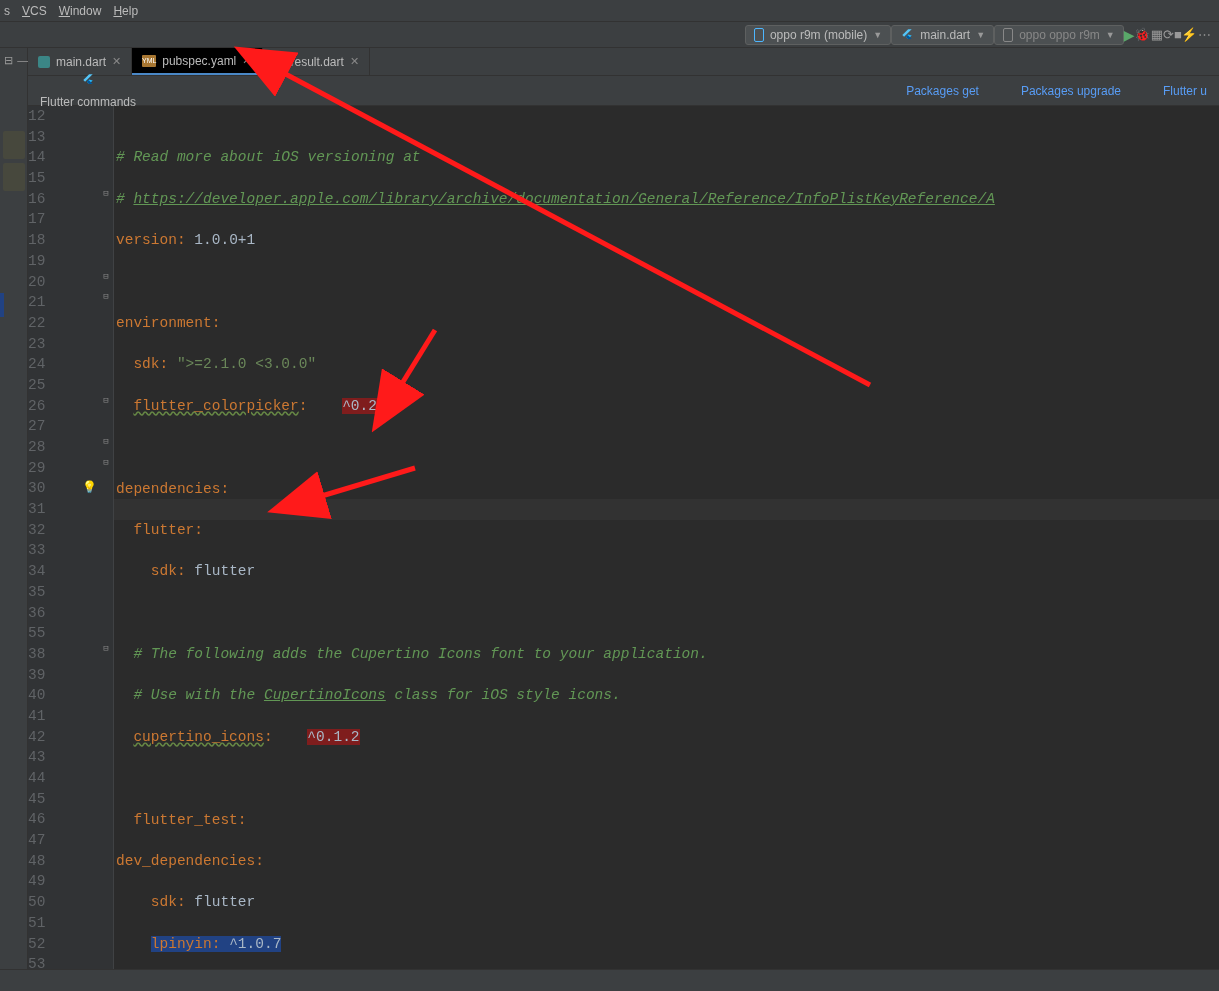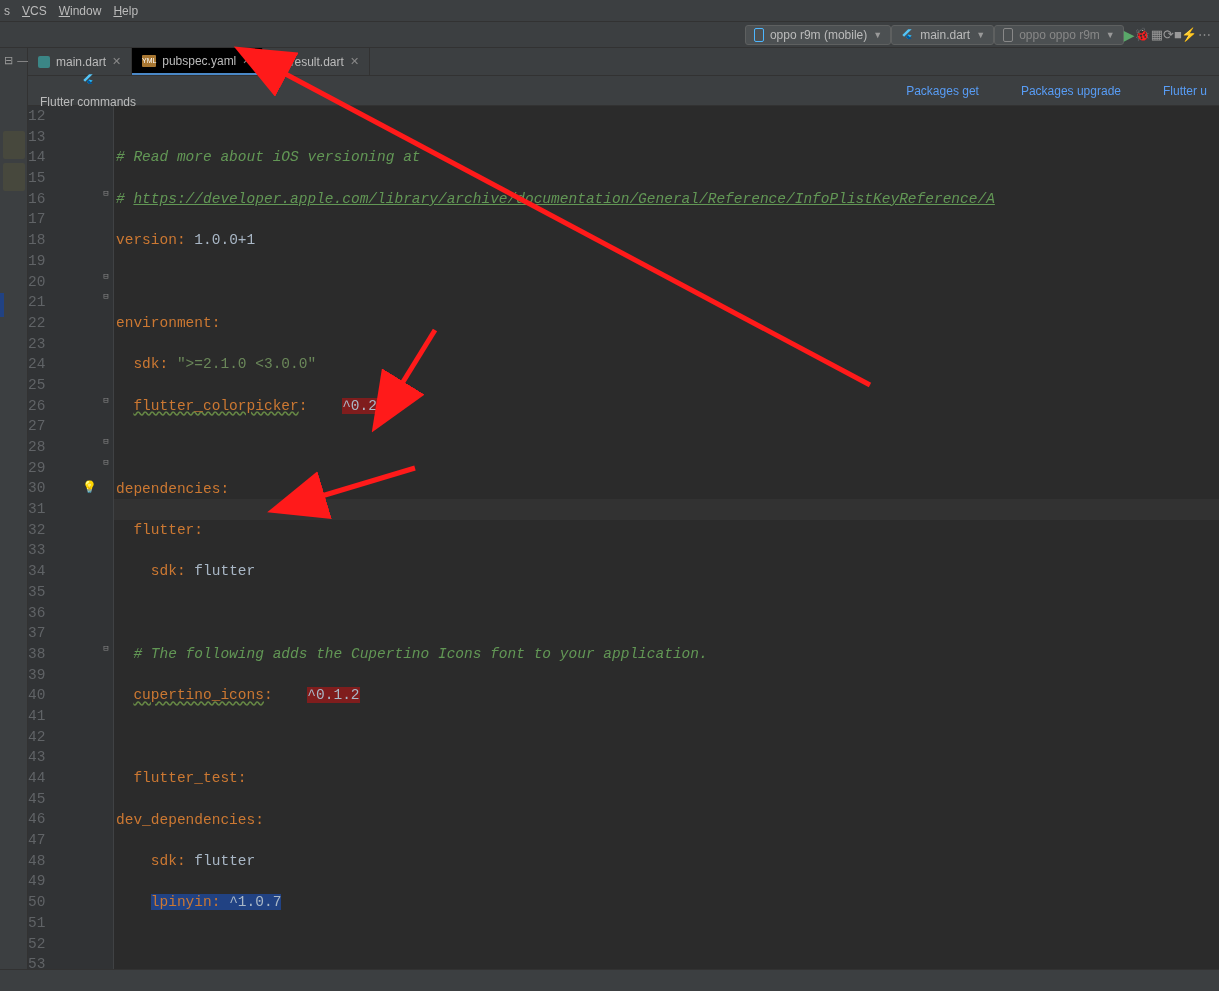--- a/index.html
+++ b/index.html
@@ -335,21 +335,21 @@
           <div>27</div>
           <div>28</div>
           <div>29</div>
           <div>30</div>
           <div>31</div>
           <div>32</div>
           <div>33</div>
           <div>34</div>
           <div>35</div>
           <div>36</div>
-          <div>37</div>
+          <div>55</div>
           <div>38</div>
           <div>39</div>
           <div>40</div>
           <div>41</div>
           <div>42</div>
           <div>43</div>
           <div>44</div>
           <div>45</div>
           <div>46</div>
           <div>47</div>
@@ -378,20 +378,21 @@
 <div class="code-line"></div>
 <div class="code-line"><span class="k-key">environment</span><span class="k-key">:</span></div>
 <div class="code-line">  <span class="k-key">sdk</span><span class="k-key">: </span><span class="k-str">"&gt;=2.1.0 &lt;3.0.0"</span></div>
 <div class="code-line">  <span class="k-key wavy">flutter_colorpicker</span><span class="k-key">: </span><span class="k-hl">^0.2.2</span></div>
 <div class="code-line"></div>
 <div class="code-line"><span class="k-key">dependencies</span><span class="k-key">:</span></div>
 <div class="code-line">  <span class="k-key">flutter</span><span class="k-key">:</span></div>
 <div class="code-line">    <span class="k-key">sdk</span><span class="k-key">: </span><span>flutter</span></div>
 <div class="code-line"></div>
 <div class="code-line">  <span class="k-comment green"># The following adds the Cupertino Icons font to your application.</span></div>
+<div class="code-line">  <span class="k-comment green"># Use with the </span><span class="k-link">CupertinoIcons</span><span class="k-comment green"> class for iOS style icons.</span></div>
 <div class="code-line">  <span class="k-key wavy">cupertino_icons</span><span class="k-key">: </span><span class="k-hl">^0.1.2</span></div>
 <div class="code-line"></div>
 <div class="code-line">  <span class="k-key">flutter_test</span><span class="k-key">:</span></div>
 <div class="code-line"><span class="k-key">dev_dependencies</span><span class="k-key">:</span></div>
 <div class="code-line">    <span class="k-key">sdk</span><span class="k-key">: </span><span>flutter</span></div>
 <div class="code-line" style="position:relative;">    <span class="selection"><span class="k-key">lpinyin</span><span class="k-key">: </span><span>^1.0.7</span></span></div>
 <div class="code-line"></div>
 
 
 

